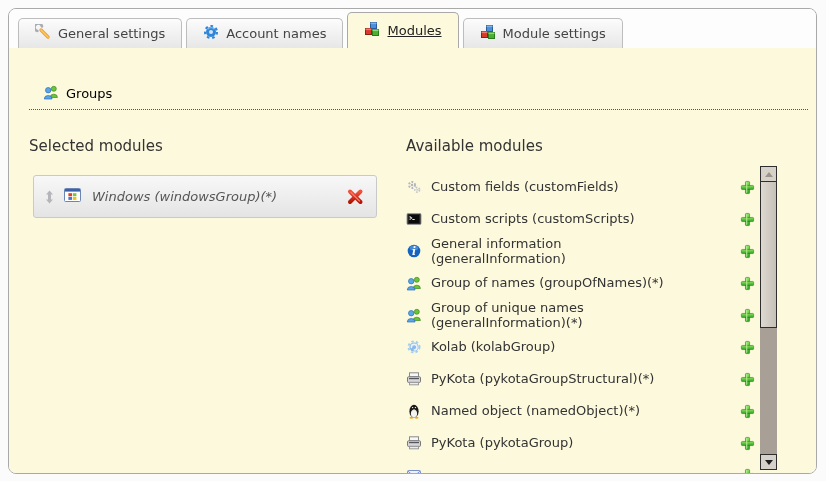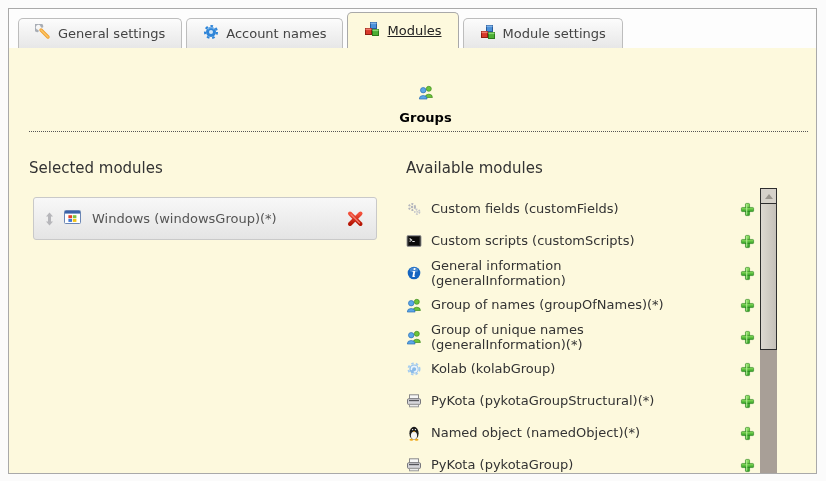--- a/index.html
+++ b/index.html
@@ -1,20 +1,20 @@
 <!DOCTYPE html>
 <html><head>
 <meta charset="utf-8">
 <style>
   * { margin:0; padding:0; box-sizing:border-box; }
   html,body { width:826px; height:481px; background:#fbfbfb; font-family:"DejaVu Sans","Liberation Sans",sans-serif; overflow:hidden; }
 
   .frame {
     position:absolute; left:8px; top:8px; width:809px; height:466px;
-    border:1px solid #a9a9a9; border-radius:0; background:#fdfdfd; overflow:hidden;
+    border:1px solid #a9a9a9; border-radius:8px; background:#fdfdfd; overflow:hidden;
   }
 
   
   .tabbar { height:39px; background:#fdfdfd; display:flex; align-items:flex-end; padding-left:9px; }
   .tab {
     display:flex; align-items:center; gap:7px;
     height:30px; padding:0 16px; margin-right:4px;
     font-size:13px; color:#444;
     background:linear-gradient(#fcfcfc,#e7e7e7);
     border:1px solid #bdbdbd; border-bottom:none;
@@ -24,36 +24,35 @@
     height:36px; background:#fdf9dd; border-color:#a9a9a9; color:#222;text-decoration:underline;
   }
   .tab svg { flex:0 0 auto; }
 
   
   .content { position:absolute; top:39px; left:0; right:0; bottom:0; background:#fdf9dd; padding:0 8px 0 20px; }
 
   .section-header {
     margin-top:36px; padding:0 0 6px 14px;
     display:flex; align-items:center; gap:7px;
-    font-size:13px; font-weight:bold; color:#000;
+    font-size:13px; font-weight:normal; color:#000;
     border-bottom:1px dotted #555;
-    flex-direction:column;
   }
 
   .columns { display:flex; margin-top:27px; }
   .left-col  { width:377px; flex:0 0 377px; }
   .right-col { flex:1; position:relative; }
   .col-label { font-size:15px; color:#333; }
 
   
   .selected-box {
     margin:20px 0 0 4px; width:344px; height:43px;
     border:1px solid #c9c9c9; border-radius:3px;
     background:linear-gradient(#f8f8f8,#e4e4e4);
-    display:flex; align-items:center; padding:0 12px 0 8px;
+    display:flex; align-items:center; padding:0 12px 0 8px;font-style:italic;
   }
   .drag-handle { width:14px; display:flex; justify-content:center; cursor:grab; margin-right:8px; }
   .selected-box .mod-label { font-size:13px; color:#555; margin-left:11px; flex:1; }
   .delete-btn { cursor:pointer; display:flex; }
 
   
   .module-list { margin-top:16px; width:349px; }
   .module-row { display:flex; align-items:center; min-height:32px; }
   .module-row .mod-icon { flex:0 0 16px; display:flex; }
   .module-row .mod-label { font-size:13px; color:#333; margin-left:9px; max-width:268px; line-height:1.18; }

